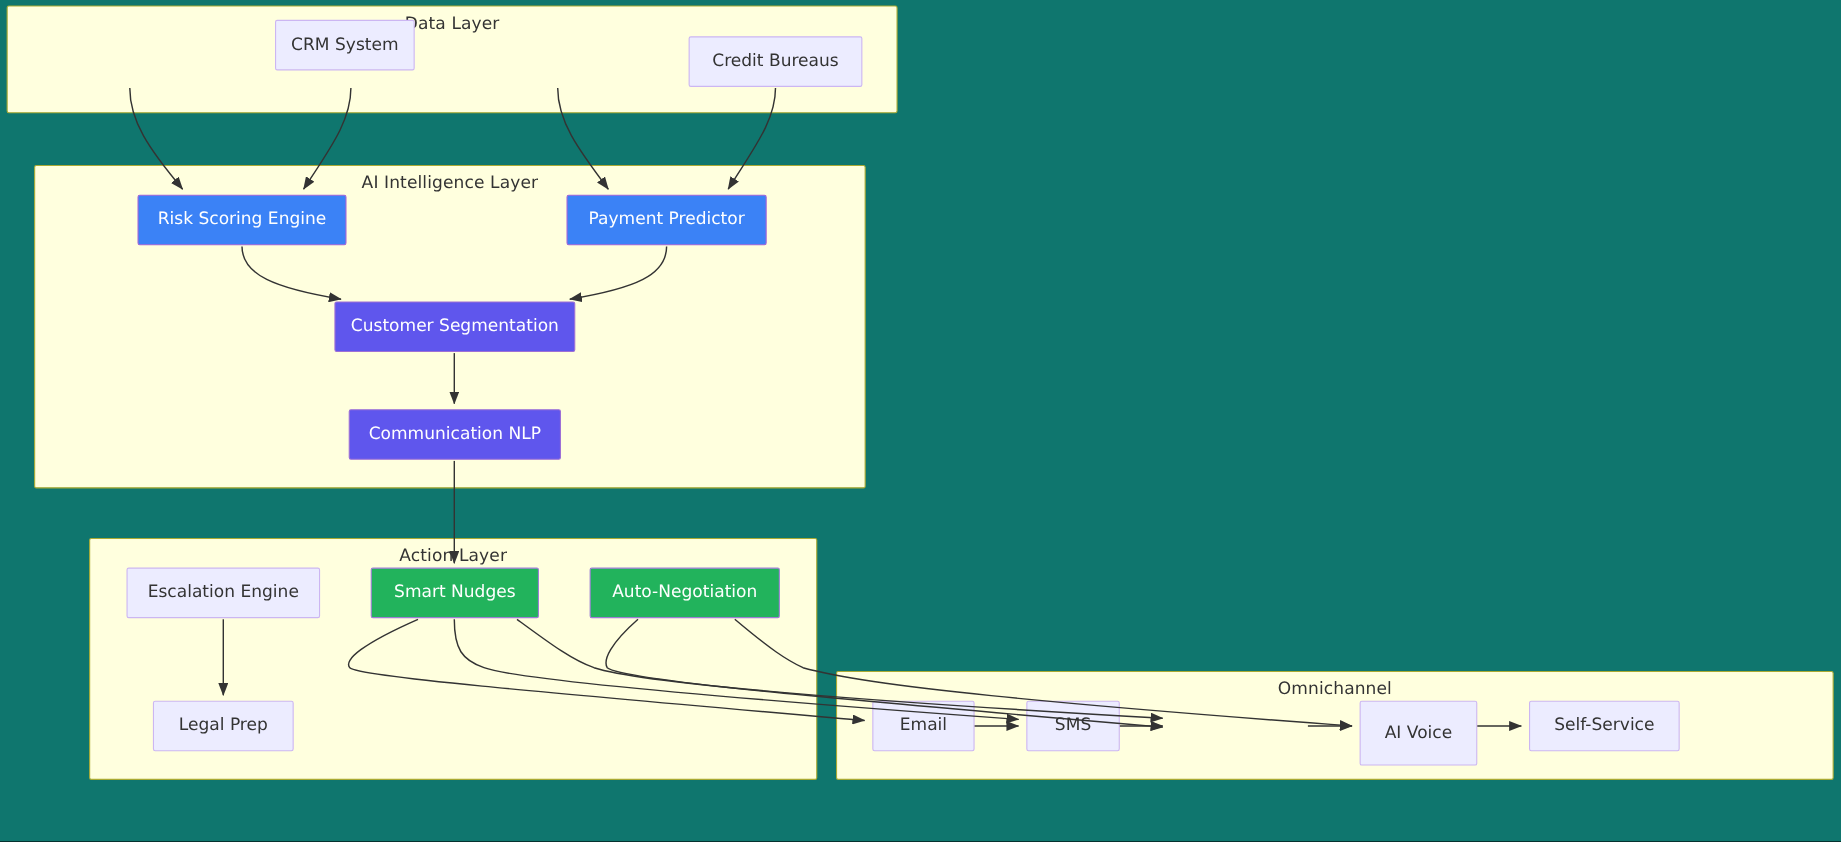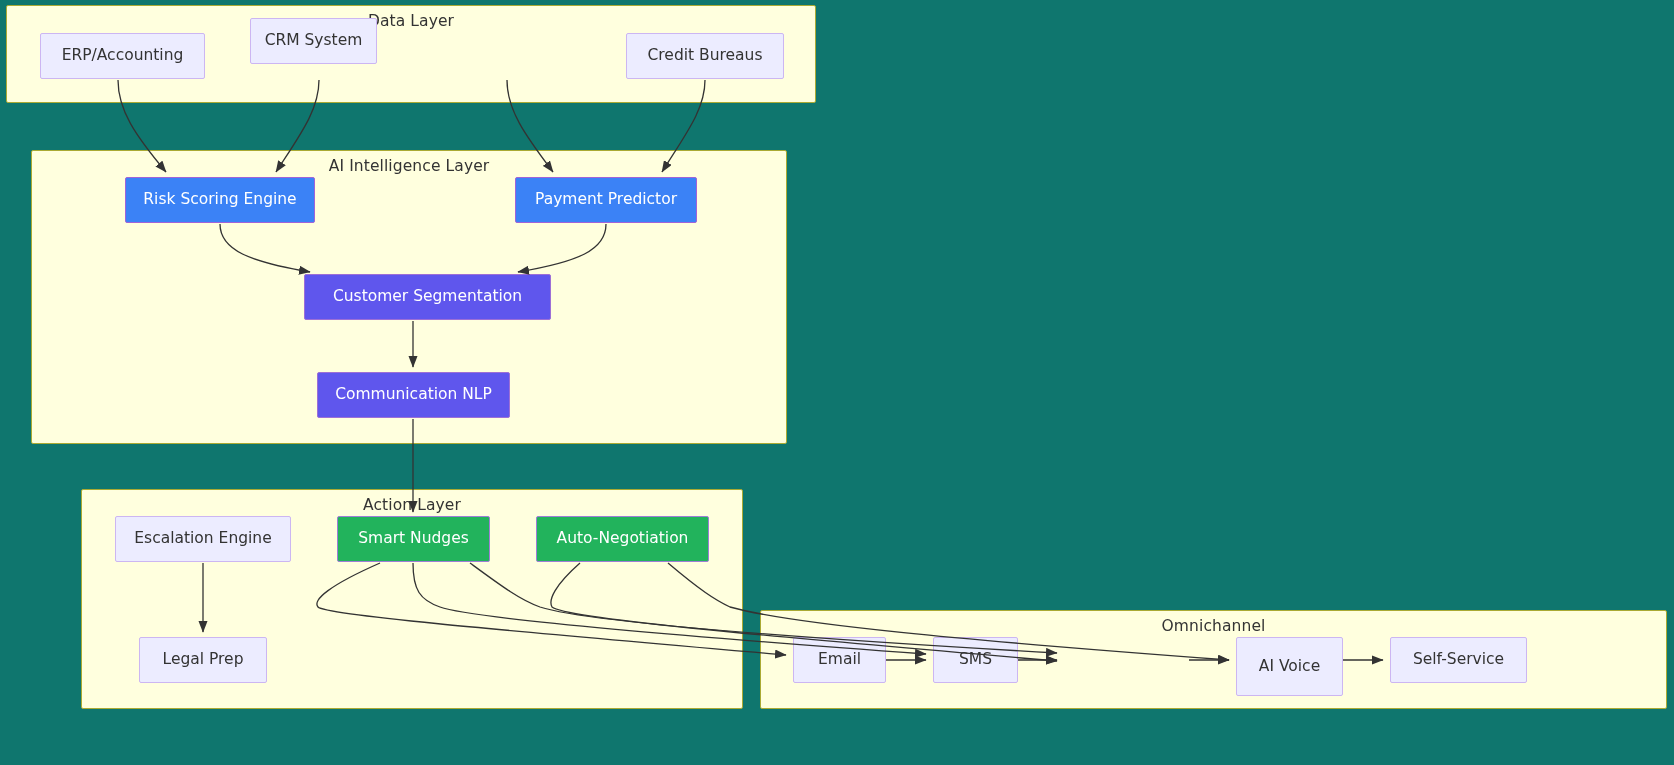--- a/index.html
+++ b/index.html
@@ -122,26 +122,25 @@
         <path d="M470,563 C500,585 520,600 540,607 C580,620 760,636 1057,653" marker-end="url(#arrowhead)"></path>
         <path d="M580,563 C555,585 548,600 552,607 C565,618 740,634 1057,661" marker-end="url(#arrowhead)"></path>
         <path d="M668,563 C700,590 715,600 730,607 C790,624 960,640 1229,660" marker-end="url(#arrowhead)"></path>
         <path d="M886,660 L926,660" marker-end="url(#arrowhead)"></path>
         <path d="M1018,660 L1057,660" marker-end="url(#arrowhead)"></path>
         <path d="M1189,660 L1229,660" marker-end="url(#arrowhead)"></path>
         <path d="M1343,660 L1383,660" marker-end="url(#arrowhead)"></path>
       </g>
   </svg>
 
-  <div class="node lavender" id="node-0" style="left: 40px; top: 33px; width: 165px; height: 46px;">ERP/Accounting</div>
   <div class="node lavender" id="node-1" style="left: 250px; top: 18px; width: 127px; height: 46px;">CRM System</div>
   <div class="node lavender" id="node-3" style="left: 626px; top: 33px; width: 158px; height: 46px;">Credit Bureaus</div>
   <div class="node blue" id="node-4" style="left: 125px; top: 177px; width: 190px; height: 46px;">Risk Scoring Engine</div>
   <div class="node blue" id="node-5" style="left: 515px; top: 177px; width: 182px; height: 46px;">Payment Predictor</div>
-  <div class="node purple" id="node-6" style="left: 304px; top: 274px; width: 247px; height: 46px;">Customer Segmentation</div>
+  <div class="node purple" id="node-6" style="left: 304px; top: 274px; width: 219px; height: 46px;">Customer Segmentation</div>
   <div class="node purple" id="node-7" style="left: 317px; top: 372px; width: 193px; height: 46px;">Communication NLP</div>
   <div class="node lavender" id="node-8" style="left: 115px; top: 516px; width: 176px; height: 46px;">Escalation Engine</div>
   <div class="node green" id="node-9" style="left: 337px; top: 516px; width: 153px; height: 46px;">Smart Nudges</div>
   <div class="node lavender" id="node-11" style="left: 139px; top: 637px; width: 128px; height: 46px;">Legal Prep</div>
   <div class="node green" id="node-10" style="left: 536px; top: 516px; width: 173px; height: 46px;">Auto-Negotiation</div>
   <div class="node lavender" id="node-12" style="left: 793px; top: 637px; width: 93px; height: 46px;">Email</div>
   <div class="node lavender" id="node-13" style="left: 933px; top: 637px; width: 85px; height: 46px;">SMS</div>
   <div class="node lavender" id="node-15" style="left: 1236px; top: 637px; width: 107px; height: 59px;">AI Voice</div>
   <div class="node lavender" id="node-16" style="left: 1390px; top: 637px; width: 137px; height: 46px;">Self-Service</div>
 

